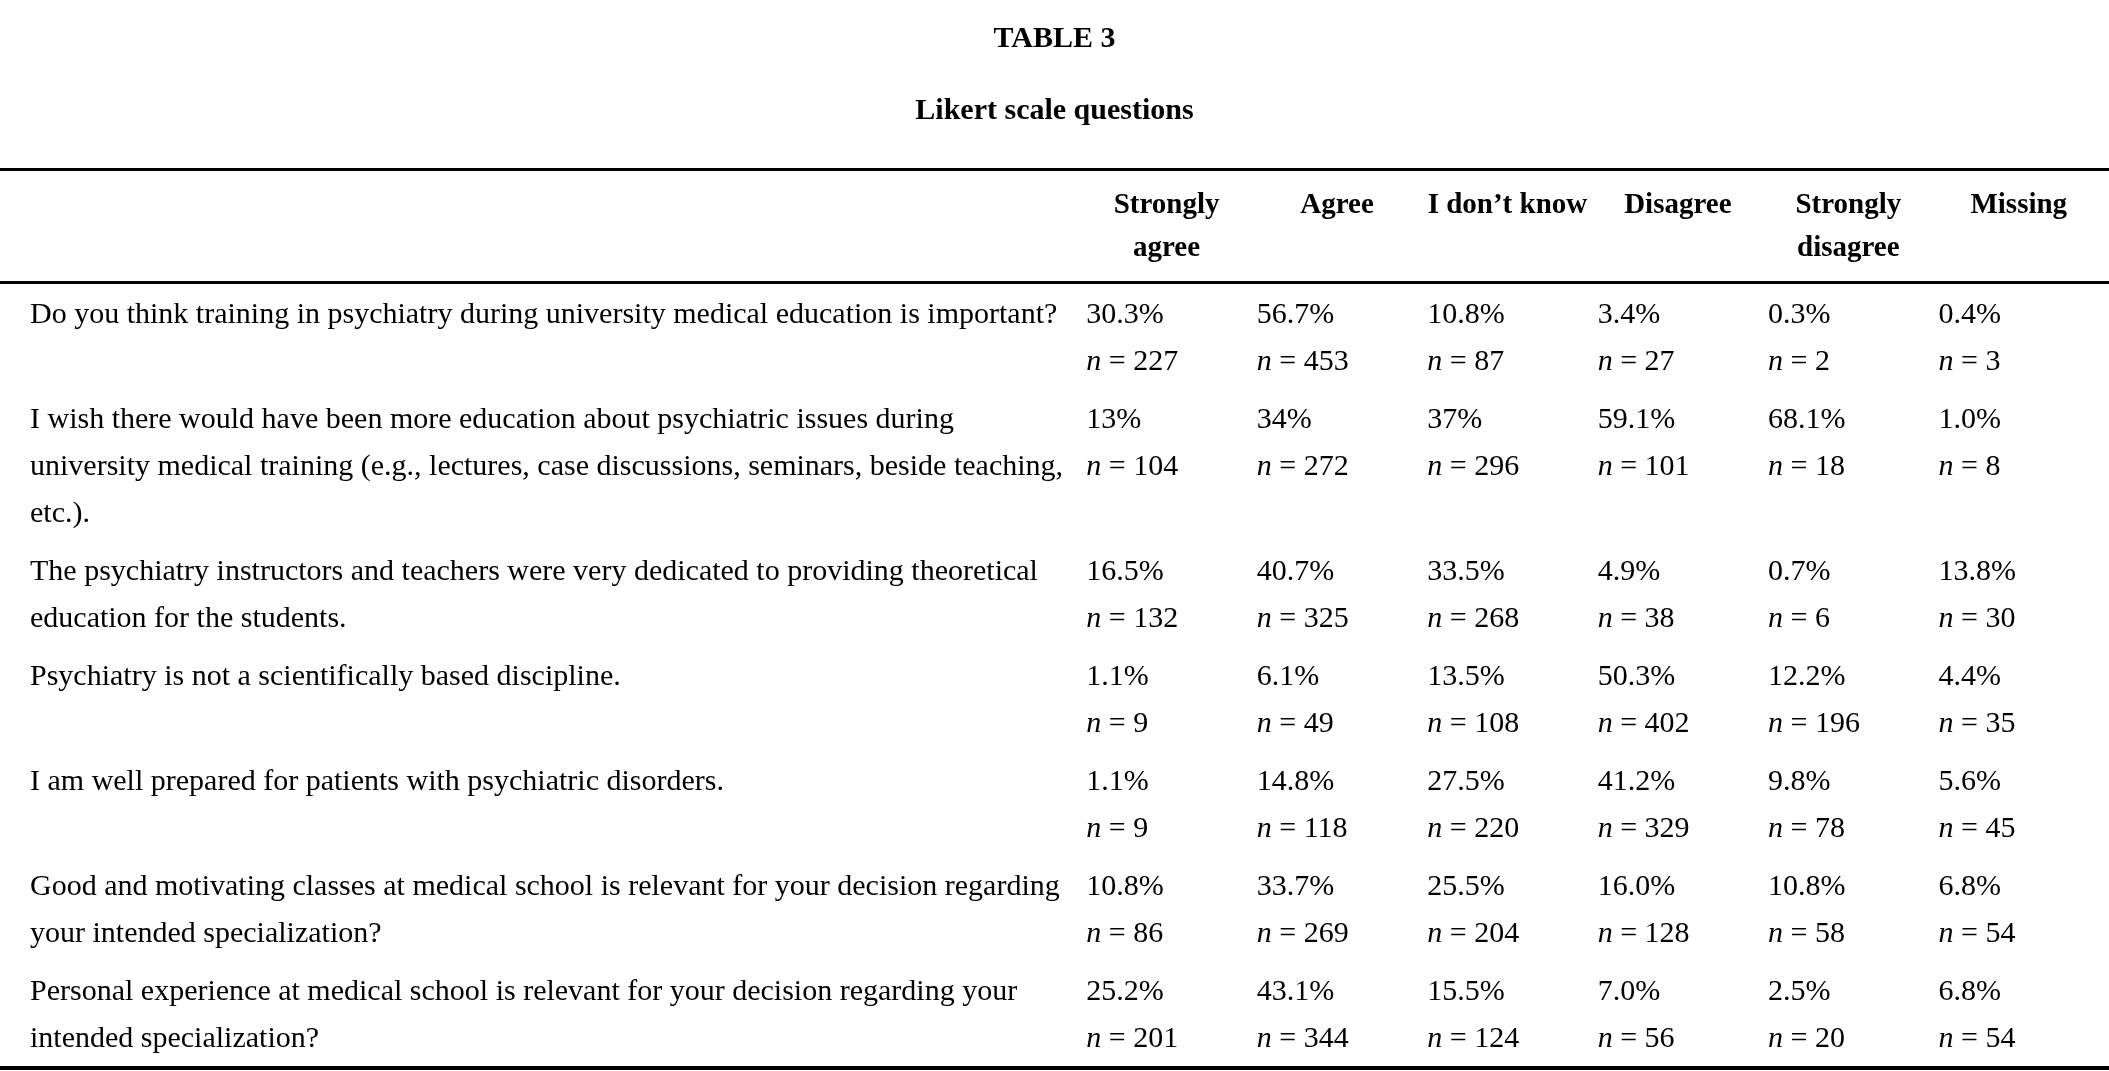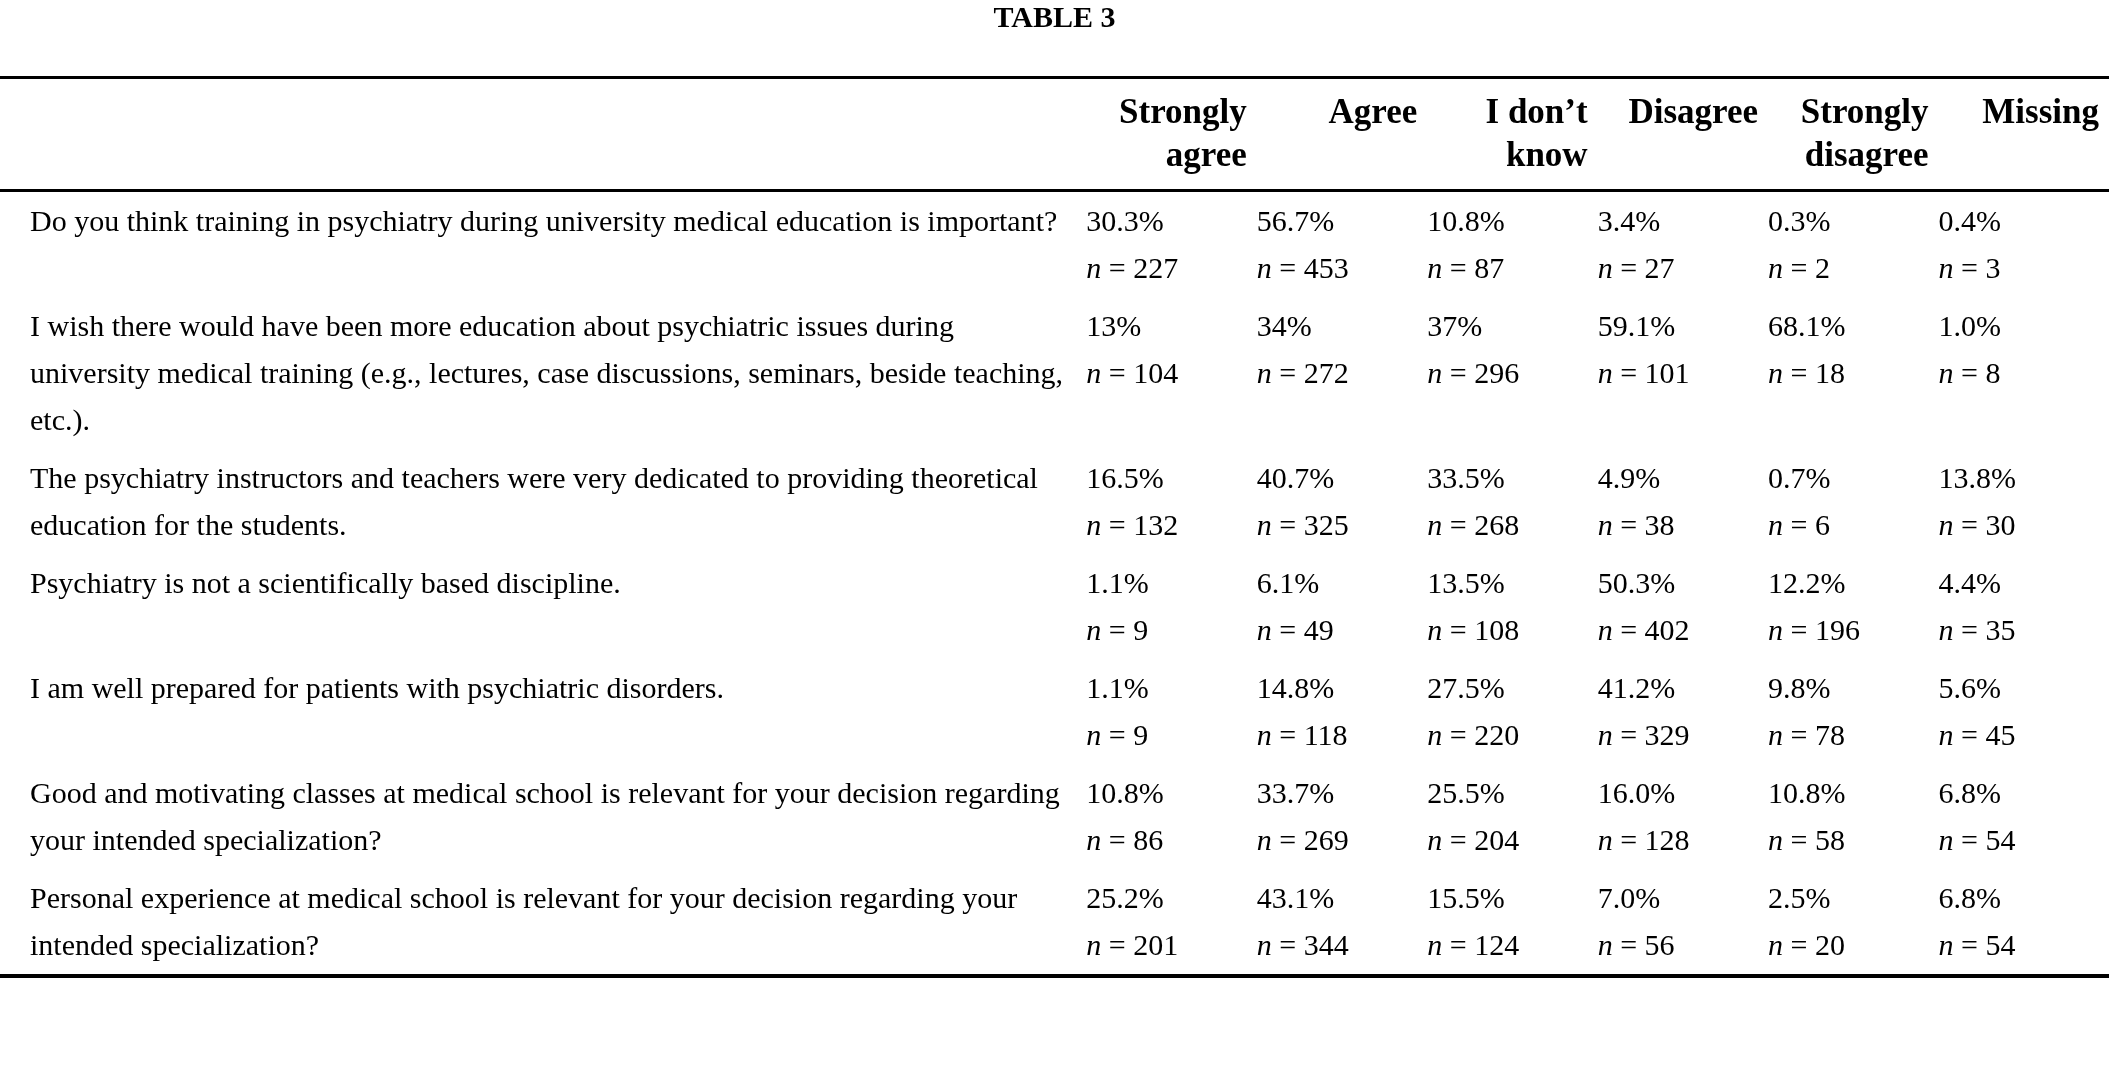--- a/index.html
+++ b/index.html
@@ -8,21 +8,21 @@
     background: #ffffff;
   }
   .page {
     width: 2109px;
     height: 1071px;
     box-sizing: border-box;
     background: #ffffff;
     color: #000000;
     font-family: "Liberation Serif", serif;
     overflow: hidden;
-    padding-top: 0;
+    padding-top: 20px;
   }
   .title {
     text-align: center;
     font-weight: bold;
     font-size: 30px;
     line-height: 34px;
     margin: 0;
   }
   .subtitle {
     text-align: center;
@@ -38,24 +38,24 @@
     margin-top: 42px;
     border-bottom: 4px solid #000000;
   }
   col.c-question { width: 51.5%; }
   col.c-data { width: 8.08%; }
   thead tr {
     border-top: 3px solid #000000;
     border-bottom: 3px solid #000000;
   }
   th {
-    text-align: right;
+    text-align: center;
     vertical-align: top;
     font-weight: bold;
-    font-size: 35px;
+    font-size: 29px;
     line-height: 43px;
     padding: 11px 10px 13px 0;
   }
   td {
     vertical-align: top;
     font-size: 30px;
     line-height: 47px;
     padding: 5px 10px 6px 0;
   }
   td.q {
@@ -63,20 +63,21 @@
   }
   td.v .nline i {
     font-style: italic;
   }
 </style>
 </head>
 <body>
 
 <div class="page">
   <div class="title">TABLE 3</div>
+  <div class="subtitle">Likert scale questions</div>
 
   <table class="likert">
     <colgroup>
       <col class="c-question">
       <col class="c-data">
         <col class="c-data">
         <col class="c-data">
       <col class="c-data">
         <col class="c-data">
         <col class="c-data">

